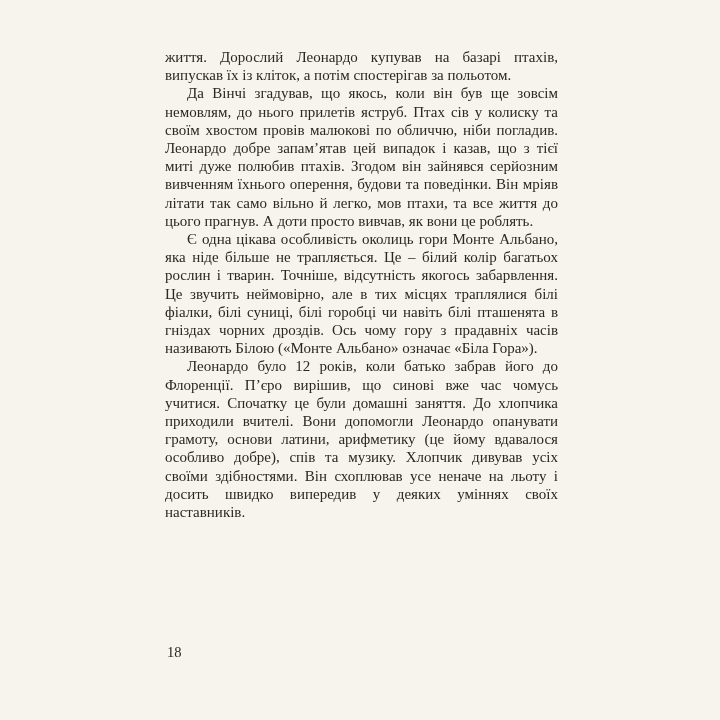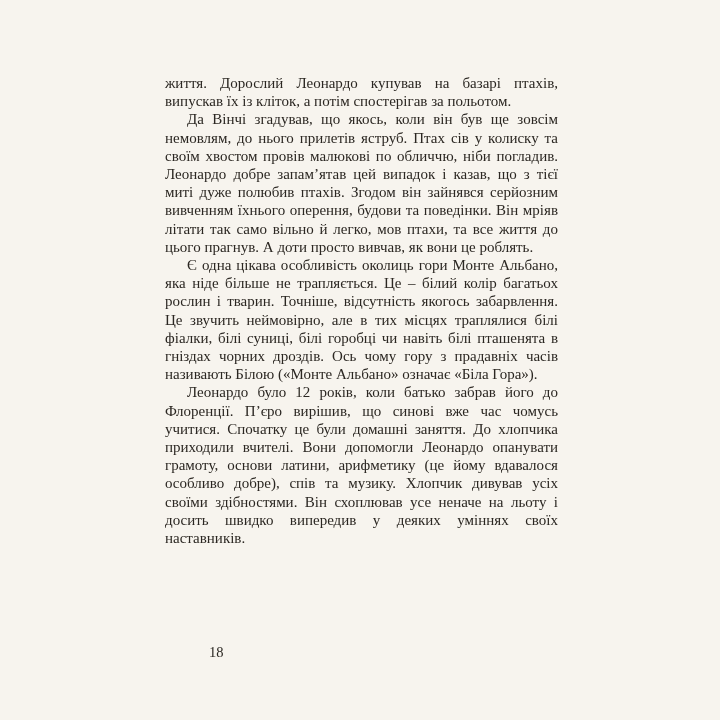--- a/index.html
+++ b/index.html
@@ -14,21 +14,21 @@
     position: relative;
     width: 720px;
     height: 720px;
     background: #f7f4ee;
     font-family: "Liberation Serif", "DejaVu Serif", serif;
     color: #2b2722;
   }
   .text-block {
     position: absolute;
     left: 165px;
-    top: 74px;
+    top: 48px;
     width: 393px;
     font-size: 15px;
     line-height: 18.2px;
     text-align: justify;
     hyphens: auto;
     -webkit-hyphens: auto;
   }
   .para {
     margin: 0;
     padding: 0;
@@ -37,21 +37,20 @@
   .para.no-indent {
     text-indent: 0;
   }
   .page-number {
     position: absolute;
     left: 167px;
     top: 643px;
     font-size: 14.5px;
     line-height: 18px;
     color: #2b2722;
-    margin-left: 42px;
   }
 </style>
 </head>
 <body>
 
 <div class="book-page">
   <div class="text-block">
     <p class="para no-indent">життя. Дорослий Леонардо купував на базарі птахів, випускав їх із кліток, а потім спостерігав за польотом.</p>
     <p class="para">Да Вінчі згадував, що якось, коли він був ще зовсім немовлям, до нього прилетів яструб. Птах сів у колиску та своїм хвостом провів малюкові по обличчю, ніби погладив. Леонардо добре запам’ятав цей випадок і казав, що з тієї миті дуже полюбив птахів. Згодом він зайнявся серйозним вивченням їхнього оперення, будови та поведінки. Він мріяв літати так само вільно й легко, мов птахи, та все життя до цього прагнув. А доти просто вивчав, як вони це роблять.</p>
     <p class="para">Є одна цікава особливість околиць гори Монте Альбано, яка ніде більше не трапляється. Це – білий колір багатьох рослин і тварин. Точніше, відсутність якогось забарвлення. Це звучить неймовірно, але в тих місцях траплялися білі фіалки, білі суниці, білі горобці чи навіть білі пташенята в гніздах чорних дроздів. Ось чому гору з прадавніх часів називають Білою («Монте Альбано» означає «Біла Гора»).</p>

